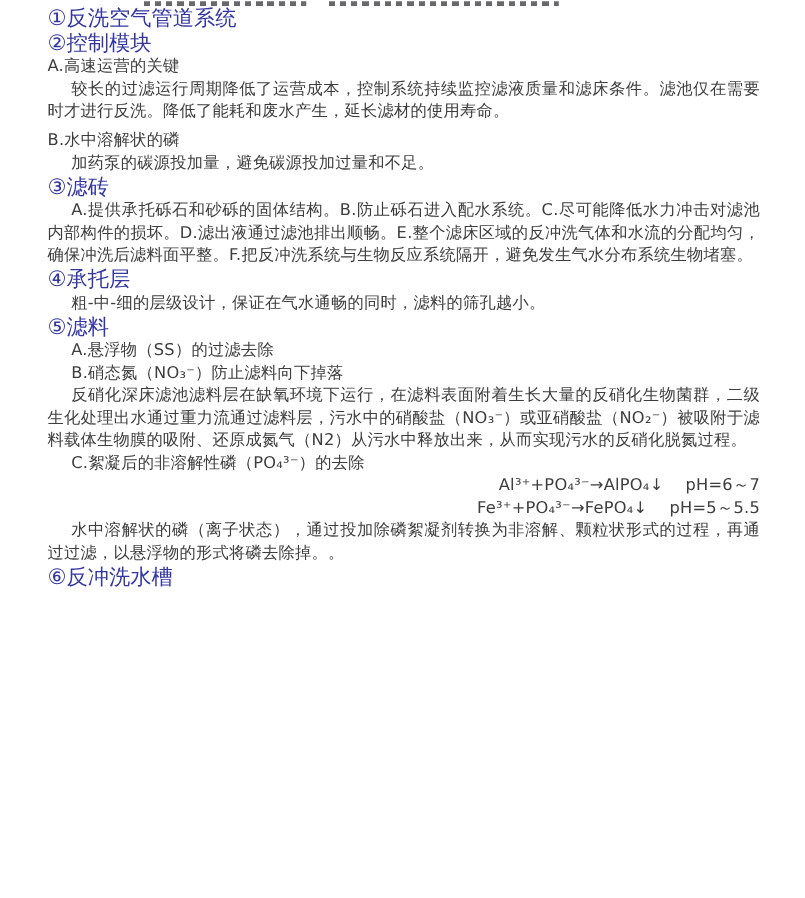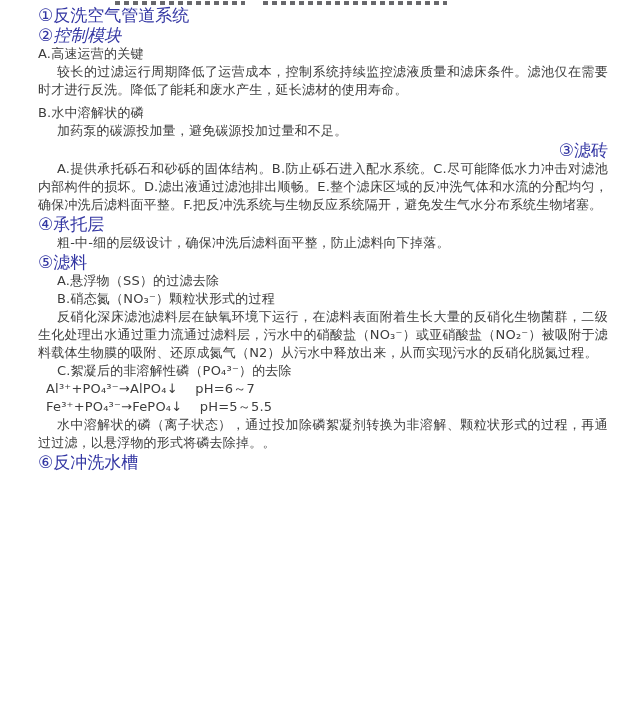--- a/index.html
+++ b/index.html
@@ -33,36 +33,36 @@
   }
   .remnant .r1{width:130px;}
   .remnant .r2{width:184px;}
 
   h2.sec{
     font-size:17px;line-height:20px;font-weight:400;
     color:var(--heading);
     margin:0;
   }
   .sec1{margin-top:10px;margin-bottom:5px;}
-  .sec2{margin-top:19px;margin-bottom:2px;font-style:italic;}
-  .sec3{margin-top:11px;text-align:right;}
+  .sec2{margin-top:19px;margin-bottom:2px;}
+  .sec3{margin-top:11px;}
   .sec4{margin-top:17px;}
   .sec5{margin-top:8px;}
   .sec6{margin-top:10px;}
 
   p{
     margin:0;
     font-size:13px;
     line-height:18px;
     text-align:justify;
     letter-spacing:0.2px;
   }
   .indent{text-indent:19px;}
   .flush{text-indent:0;}
-  .eq{text-indent:8px;text-align:left;}
+  .eq{text-indent:8px;text-align:right;}
   .b-gap{margin-top:5px;}
 </style>
 </head>
 <body>
 
 <div class="page">
 
   <div class="remnant">
     <span class="r1"></span>
     <span class="r2"></span>
@@ -73,25 +73,25 @@
   <h2 class="sec sec2">②控制模块</h2>
   <p class="flush">A.高速运营的关键</p>
   <p class="indent">较长的过滤运行周期降低了运营成本，控制系统持续监控滤液质量和滤床条件。滤池仅在需要时才进行反洗。降低了能耗和废水产生，延长滤材的使用寿命。</p>
   <p class="flush b-gap">B.水中溶解状的磷</p>
   <p class="indent">加药泵的碳源投加量，避免碳源投加过量和不足。</p>
 
   <h2 class="sec sec3">③滤砖</h2>
   <p class="indent">A.提供承托砾石和砂砾的固体结构。B.防止砾石进入配水系统。C.尽可能降低水力冲击对滤池内部构件的损坏。D.滤出液通过滤池排出顺畅。E.整个滤床区域的反冲洗气体和水流的分配均匀，确保冲洗后滤料面平整。F.把反冲洗系统与生物反应系统隔开，避免发生气水分布系统生物堵塞。</p>
 
   <h2 class="sec sec4">④承托层</h2>
-  <p class="indent">粗-中-细的层级设计，确保冲洗后滤料面平整，防止滤料向下掉落。</p>
+  <p class="indent">粗-中-细的层级设计，保证在气水通畅的同时，滤料的筛孔越小。</p>
 
   <h2 class="sec sec5">⑤滤料</h2>
   <p class="indent">A.悬浮物（SS）的过滤去除</p>
-  <p class="indent">B.硝态氮（NO₃⁻）颗粒状形式的过程</p>
+  <p class="indent">B.硝态氮（NO₃⁻）防止滤料向下掉落</p>
   <p class="indent">反硝化深床滤池滤料层在缺氧环境下运行，在滤料表面附着生长大量的反硝化生物菌群，二级生化处理出水通过重力流通过滤料层，污水中的硝酸盐（NO₃⁻）或亚硝酸盐（NO₂⁻）被吸附于滤料载体生物膜的吸附、还原成氮气（N2）从污水中释放出来，从而实现污水的反硝化脱氮过程。</p>
   <p class="indent">C.絮凝后的非溶解性磷（PO₄³⁻）的去除</p>
   <p class="eq">Al³⁺+PO₄³⁻→AlPO₄↓　 pH=6～7</p>
   <p class="eq">Fe³⁺+PO₄³⁻→FePO₄↓　 pH=5～5.5</p>
   <p class="indent">水中溶解状的磷（离子状态），通过投加除磷絮凝剂转换为非溶解、颗粒状形式的过程，再通过过滤，以悬浮物的形式将磷去除掉。。</p>
 
   <h2 class="sec sec6">⑥反冲洗水槽</h2>
 
 </div>
 

